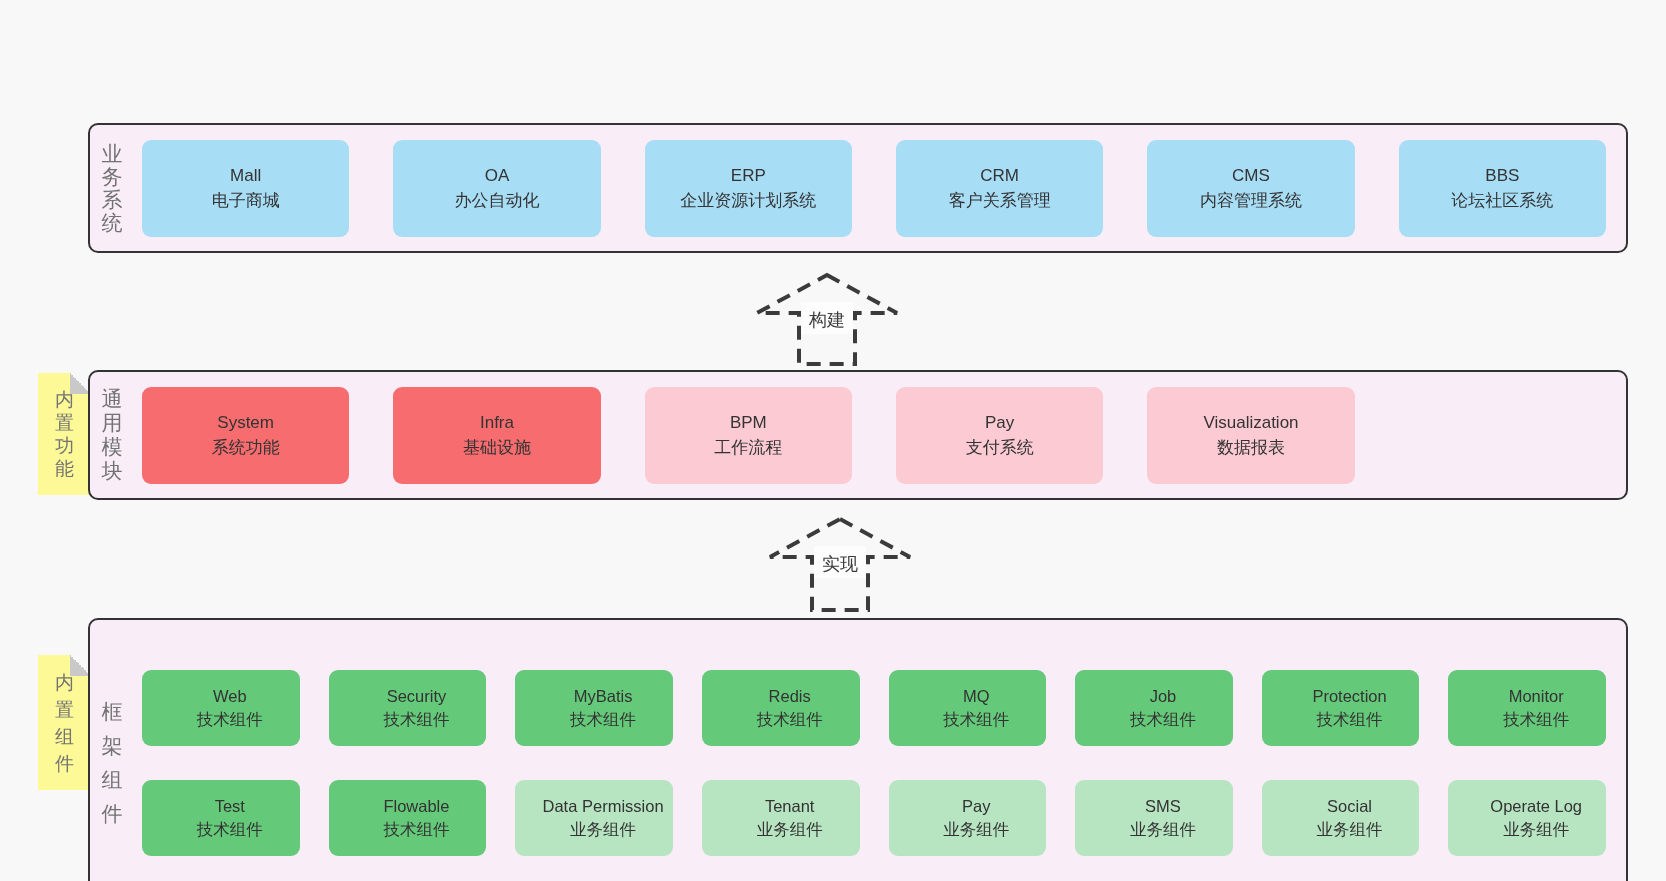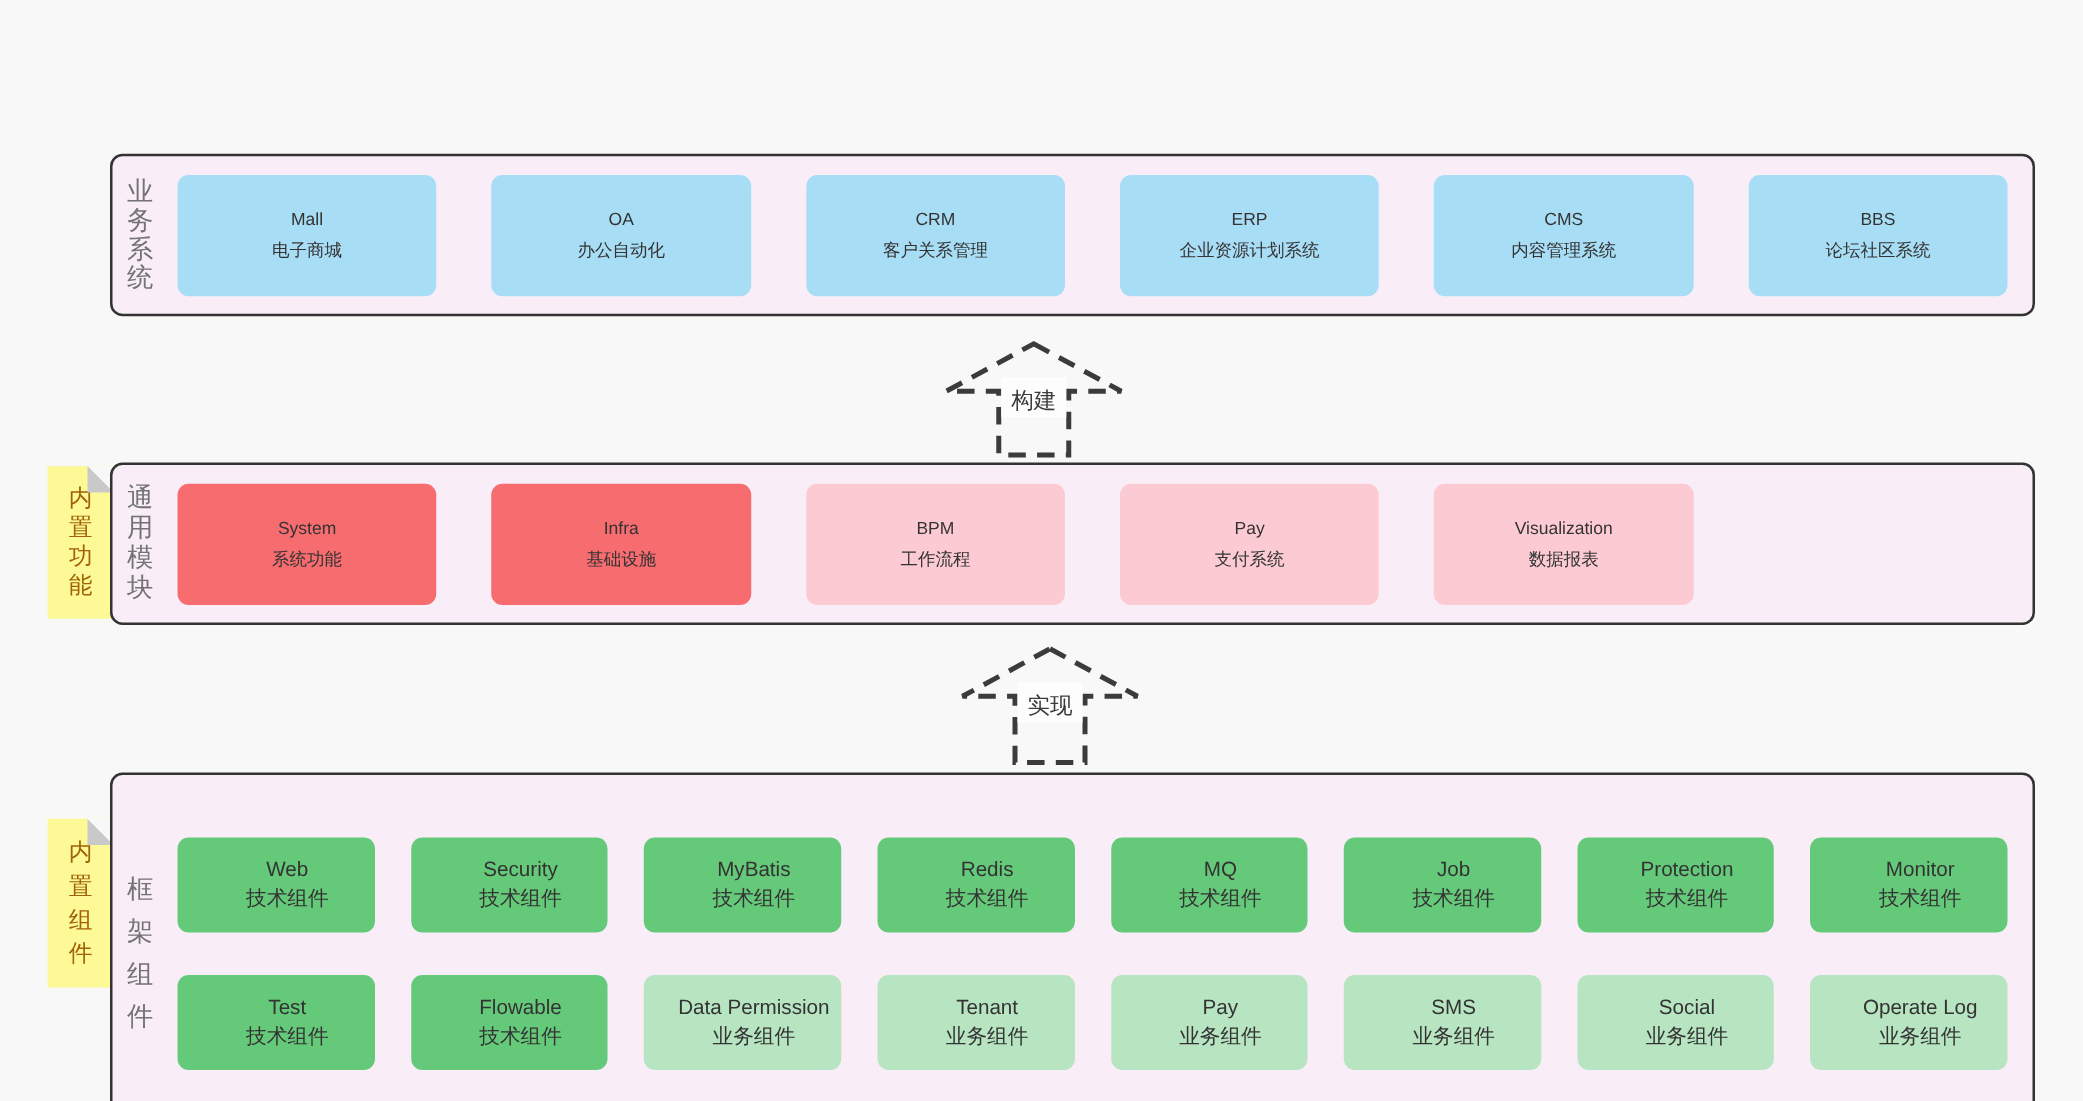--- a/index.html
+++ b/index.html
@@ -40,41 +40,41 @@
   
   .boxes { flex: 1; display: grid; align-content: center; padding: 0 20px 0 8px; }
   .cols6 { grid-template-columns: repeat(6, 1fr); column-gap: 44px; }
   .cols8 { grid-template-columns: repeat(8, 1fr); column-gap: 29px; row-gap: 34px; }
 
   .box {
     height: 97px; border-radius: 9px;
     display: flex; flex-direction: column;
     align-items: center; justify-content: center;
     text-align: center;
-    font-size: 14px; line-height: 25px;
+    font-size: 17px; line-height: 25px;
   }
   .cols8 .box { height: 76px; font-size: 16.5px; line-height: 23px; padding-left: 18px; }
   .v-blue        { background: #a8ddf6; }
   .v-red         { background: #f66c6f; align-items: center; }
   .v-pink        { background: #fccad3; }
   .v-green       { background: #65c97a; }
   .v-green-light { background: #b7e4c1; }
 
   
   .tab {
     position: absolute; left: 38px; width: 53px;
     background: #fdf996;
     display: flex; align-items: center; justify-content: center;
     z-index: 1;
   }
   #tab-modules    { top: 373px; height: 122px; }
   #tab-components { top: 655px; height: 135px; }
   .tab .vtext {
     width: 22px; text-align: center; word-break: break-all;
-    font-size: 19px; line-height: 23px; color: #a16207;
+    font-size: 19px; line-height: 23px; color: #737373;
   }
   #tab-components .vtext { line-height: 27px; }
   .fold {
     position: absolute; top: 0; right: 0;
     width: 21px; height: 21px;
     background: linear-gradient(225deg, #f8f8f8 50%, #c9c9c9 50%);
   }
 
   
   .arrow { position: absolute; z-index: 3; }
@@ -101,26 +101,26 @@
   <div class="boxes cols6">
     <div class="box v-blue">
       <span>Mall</span>
       <span>电子商城</span>
     </div>
     <div class="box v-blue">
       <span>OA</span>
       <span>办公自动化</span>
     </div>
     <div class="box v-blue">
+      <span>ERP</span>
+      <span>企业资源计划系统</span>
+    </div>
+    <div class="box v-blue">
       <span>CRM</span>
       <span>客户关系管理</span>
-    </div>
-    <div class="box v-blue">
-      <span>ERP</span>
-      <span>企业资源计划系统</span>
     </div>
     <div class="box v-blue">
       <span>CMS</span>
       <span>内容管理系统</span>
     </div>
     <div class="box v-blue">
       <span>BBS</span>
       <span>论坛社区系统</span>
     </div>
   </div>

